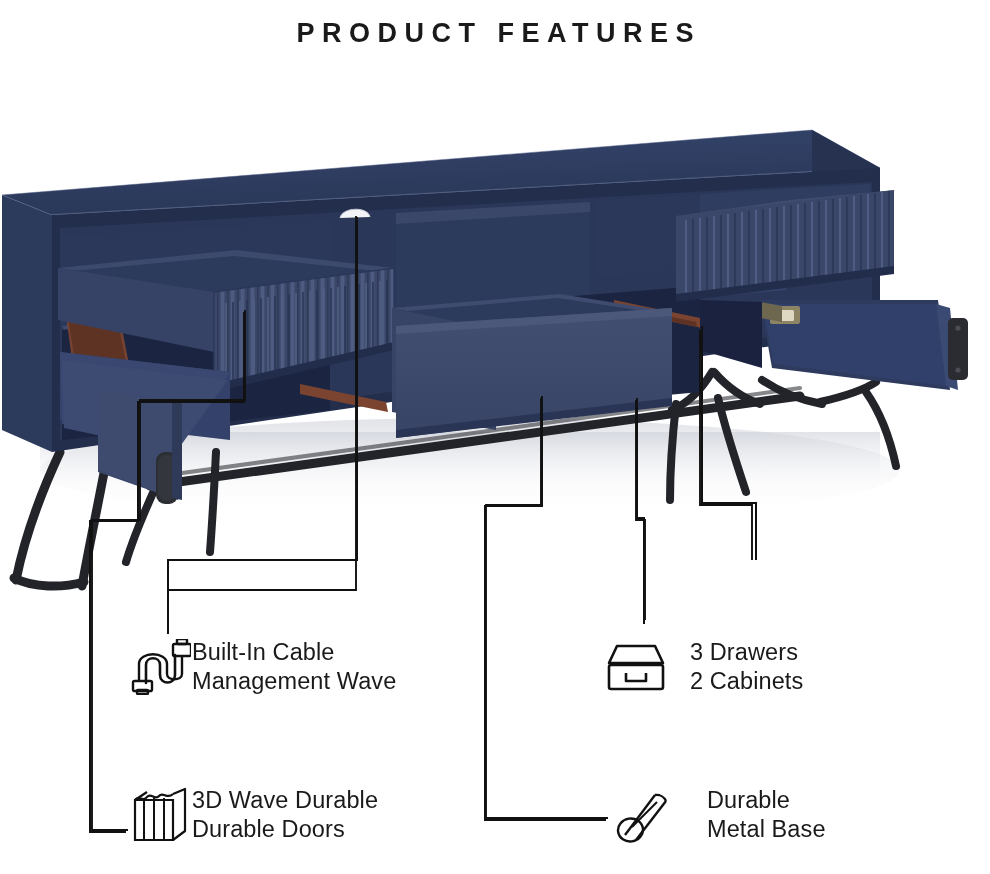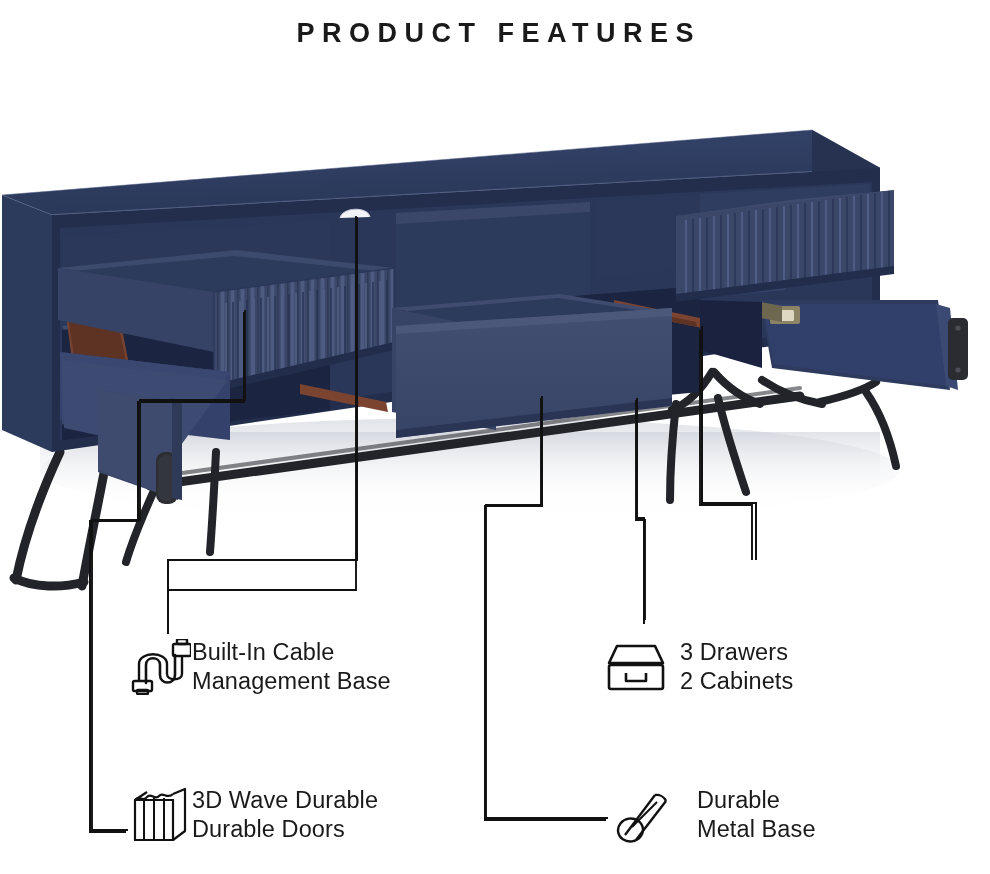--- a/index.html
+++ b/index.html
@@ -51,21 +51,21 @@
     line-height:29px;
     color:#1a1a1a;
     white-space:nowrap;
     letter-spacing:0.1px;
   }
   .feature .ftext .l2 { display:block; }
   #feat-cable   { left:128px; top:638px; }
   #feat-drawers { left:604px; top:638px; }
   #feat-wave    { left:128px; top:786px; }
   #feat-base    { left:609px; top:786px;gap:12px; }
-  #feat-drawers .ftext, #feat-base .ftext { margin-left:12px; }
+  #feat-drawers .ftext, #feat-base .ftext { margin-left:22px; }
 </style>
 </head>
 <body>
 
 <div id="page">
 
   <div id="title">PRODUCT FEATURES</div>
 
   <svg id="artwork" viewBox="0 0 990 874">
     <defs>
@@ -348,21 +348,21 @@
 
         <rect x="4" y="42" width="19" height="10" rx="1.6" fill="none" stroke="#111" stroke-width="2.4"></rect>
         <rect x="8" y="51" width="11" height="4" rx="1" fill="none" stroke="#111" stroke-width="2.4"></rect>
 
         <rect x="44" y="5" width="18" height="12" rx="1.6" fill="none" stroke="#111" stroke-width="2.4"></rect>
         <rect x="48" y="0" width="10" height="5" rx="1" fill="none" stroke="#111" stroke-width="2.4"></rect>
       </svg>
     </span>
     <span class="ftext">
       <span class="l1">Built-In Cable</span>
-      <span class="l2">Management Base</span>
+      <span class="l2">Management Wave</span>
     </span>
   </div>
 
   <div class="feature" id="feat-drawers">
     <span class="ficon">
       <svg width="60" height="50" viewBox="0 0 60 50">
 
         <path d="M 11,4 L 49,4 L 57,21 L 3,21 Z" fill="none" stroke="#111" stroke-width="2.6" stroke-linejoin="round"></path>
 
         <rect x="3" y="23" width="54" height="24" rx="2" fill="none" stroke="#111" stroke-width="2.6"></rect>

